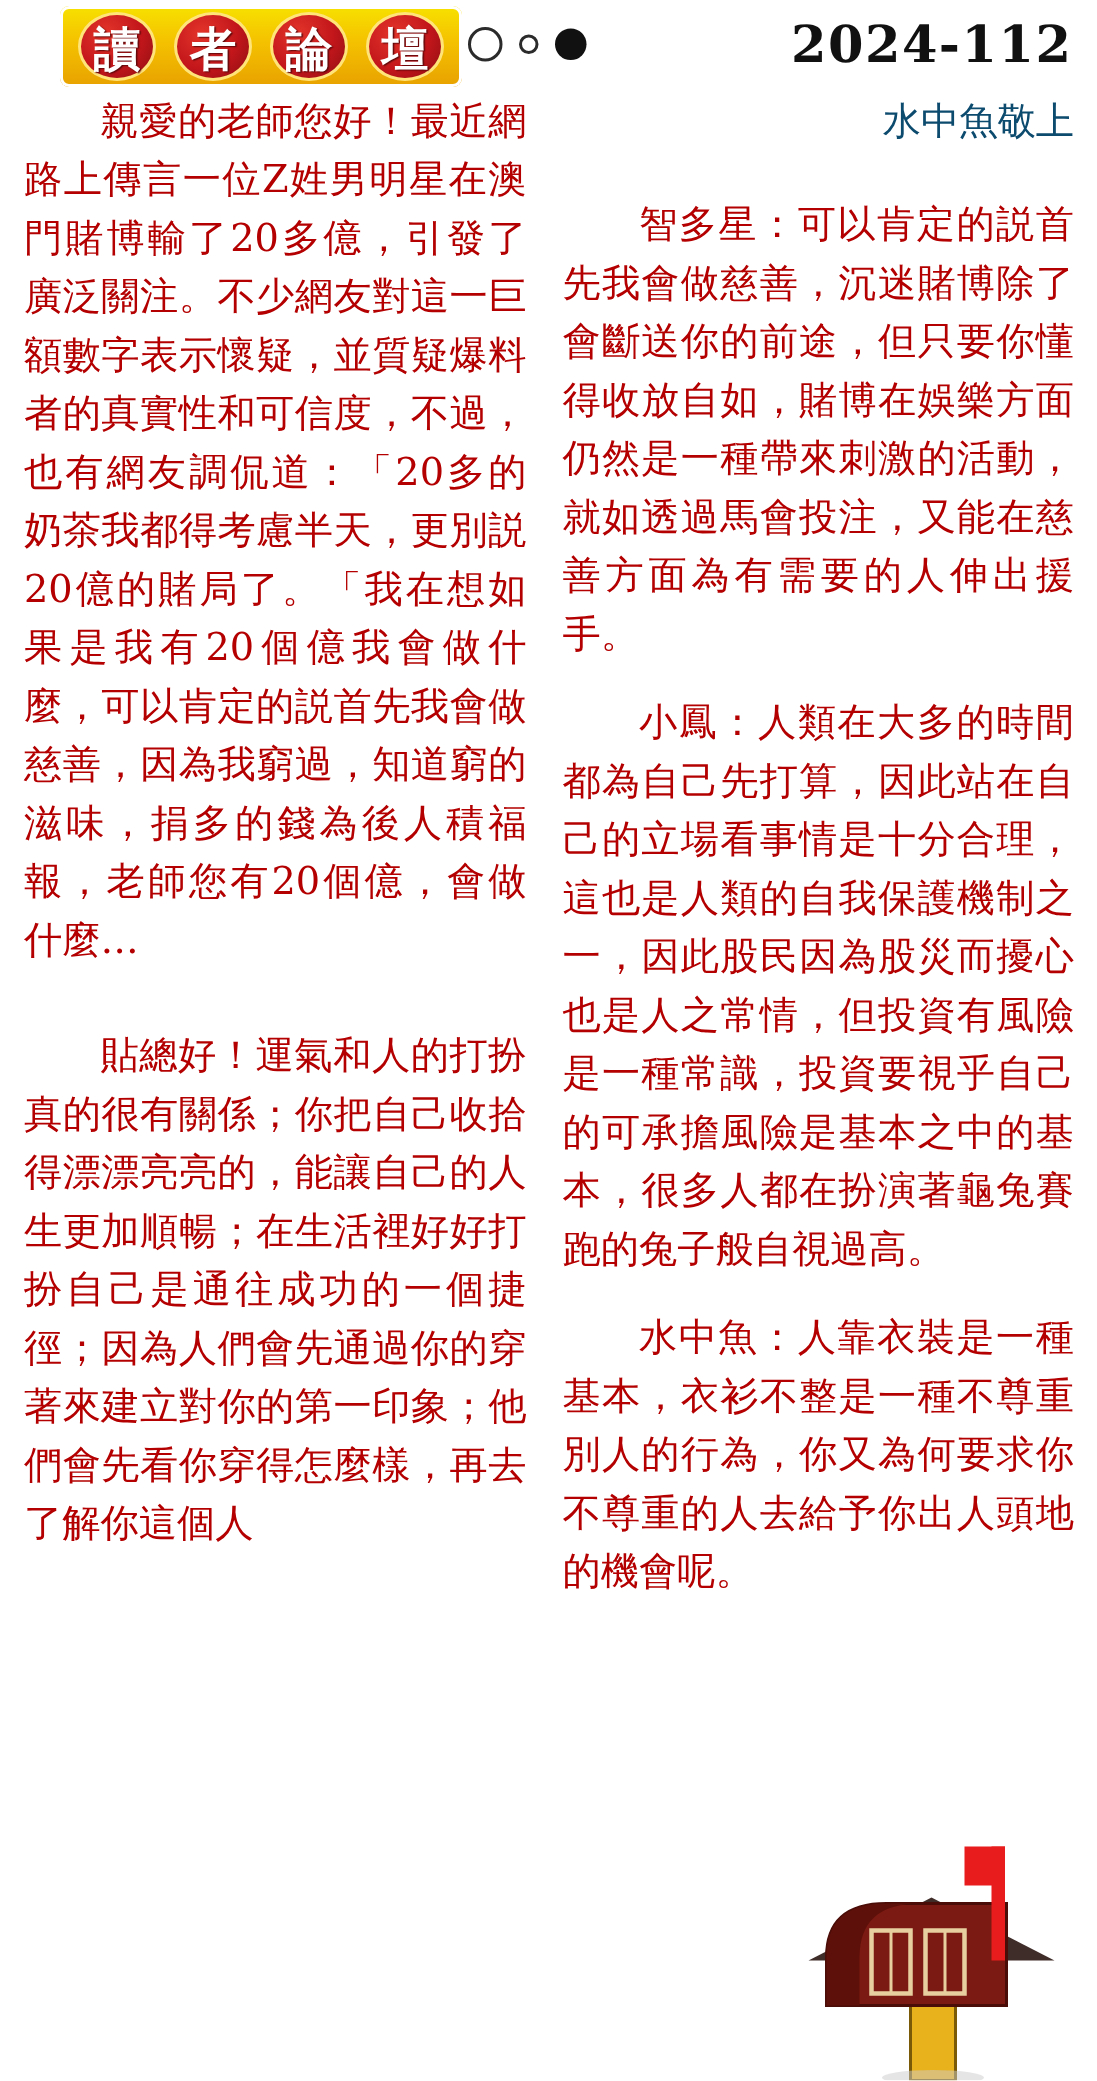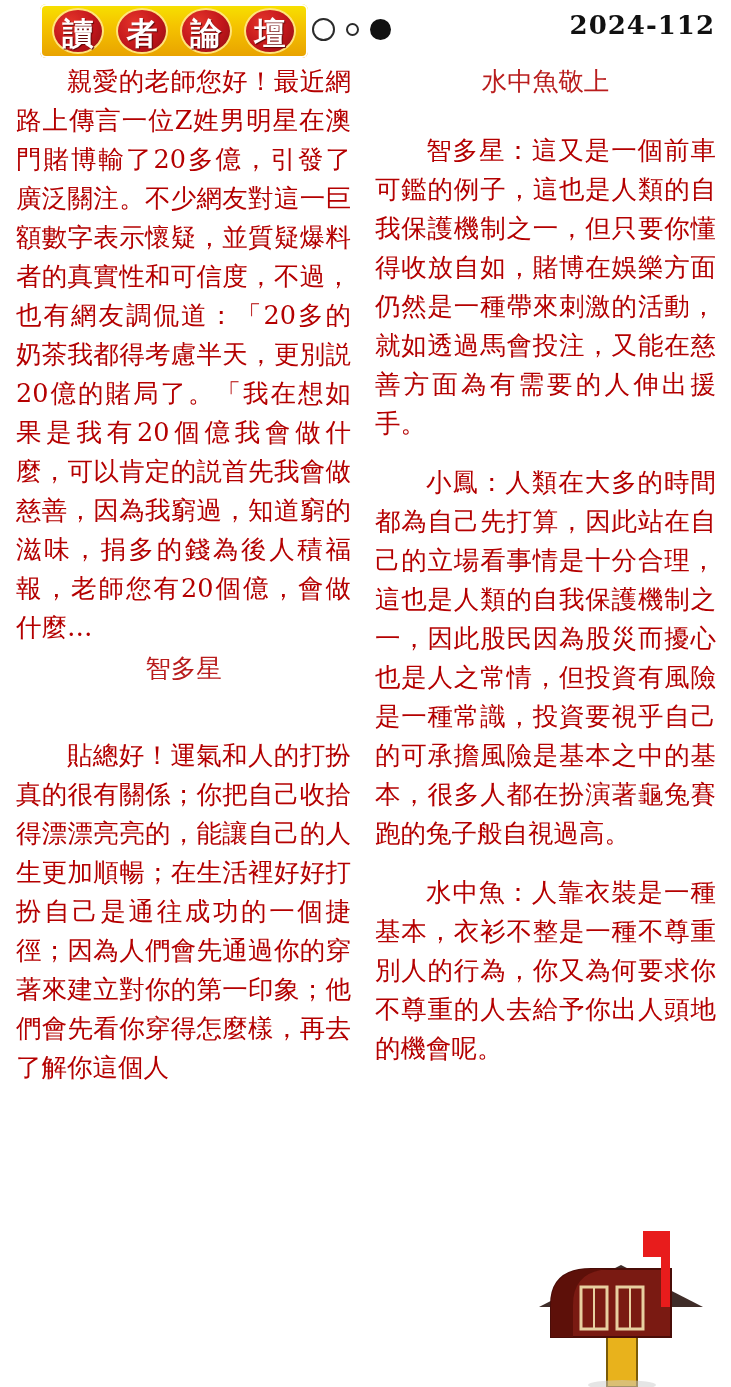--- a/index.html
+++ b/index.html
@@ -56,21 +56,21 @@
   }
   .dot { border-radius: 50%; }
   .dot.big-open { width: 23px; height: 23px; border: 2px solid #2b2b2b; background: #fff; }
   .dot.small-open { width: 13px; height: 13px; border: 2px solid #2b2b2b; background: #fff; }
   .dot.filled { width: 21px; height: 21px; background: #111; }
 
   .issue {
     position: absolute;
     right: 16px; top: 10px;
     font-family: "DejaVu Serif", "Liberation Serif", serif;
-    font-size: 26px;
+    font-size: 34px;
     font-weight: bold;
     color: #111;
     letter-spacing: 1px;
   }
 
   
   .cols {
     position: absolute;
     left: 0; top: 62px;
     width: 731px; height: 1325px;
@@ -89,25 +89,25 @@
     font-size: 25.5px;
     line-height: 39px;
     text-align: justify;
     text-justify: inter-character;
     text-indent: 2em;
     margin: 0 0 2px 0;
     font-weight: 500;
   }
   .para.noindent { text-indent: 0; }
   .sig {
-    color: #b91c1c;
+    color: #0c4a6e;
     font-family: "DejaVu Serif", "Liberation Serif", serif;
     font-size: 25.5px;
     line-height: 39px;
-    text-align: center;
+    text-align: right;
     margin: 0 0 12px 0;
     font-weight: 500;
   }
   .gap { height: 18px; }
 
   
   .mailbox {
     position: absolute;
     right: 10px;
     bottom: 0;
@@ -133,30 +133,29 @@
       <span class="dot small-open"></span>
       <span class="dot filled"></span>
     </div>
     <div class="issue">2024-112</div>
   </div>
 
   <div class="cols">
 
     <div class="col left">
       <p class="para">親愛的老師您好！最近網路上傳言一位Z姓男明星在澳門賭博輸了20多億，引發了廣泛關注。不少網友對這一巨額數字表示懷疑，並質疑爆料者的真實性和可信度，不過，也有網友調侃道：「20多的奶茶我都得考慮半天，更別説20億的賭局了。「我在想如果是我有20個億我會做什麼，可以肯定的説首先我會做慈善，因為我窮過，知道窮的滋味，捐多的錢為後人積福報，老師您有20個億，會做什麼…</p>
-      <p class="sig">智多星</p>
       <div class="gap"></div>
       <div class="gap"></div>
       <p class="para">貼總好！運氣和人的打扮真的很有關係；你把自己收拾得漂漂亮亮的，能讓自己的人生更加順暢；在生活裡好好打扮自己是通往成功的一個捷徑；因為人們會先通過你的穿著來建立對你的第一印象；他們會先看你穿得怎麼樣，再去了解你這個人</p>
     </div>
 
     <div class="col right">
       <p class="sig">水中魚敬上</p>
       <div class="gap"></div>
-      <p class="para">智多星：這又是一個前車可鑑的例子，這也是人類的自我保護機制之一，但只要你懂得收放自如，賭博在娛樂方面仍然是一種帶來刺激的活動，就如透過馬會投注，又能在慈善方面為有需要的人伸出援手。</p>
+      <p class="para">智多星：可以肯定的説首先我會做慈善，沉迷賭博除了會斷送你的前途，但只要你懂得收放自如，賭博在娛樂方面仍然是一種帶來刺激的活動，就如透過馬會投注，又能在慈善方面為有需要的人伸出援手。</p>
       <div class="gap"></div>
       <p class="para">小鳳：人類在大多的時間都為自己先打算，因此站在自己的立場看事情是十分合理，這也是人類的自我保護機制之一，因此股民因為股災而擾心也是人之常情，但投資有風險是一種常識，投資要視乎自己的可承擔風險是基本之中的基本，很多人都在扮演著龜兔賽跑的兔子般自視過高。</p>
       <div class="gap"></div>
       <p class="para">水中魚：人靠衣裝是一種基本，衣衫不整是一種不尊重別人的行為，你又為何要求你不尊重的人去給予你出人頭地的機會呢。</p>
     </div>
 
   </div>
 
   <svg class="mailbox" viewBox="0 0 200 200">
 

